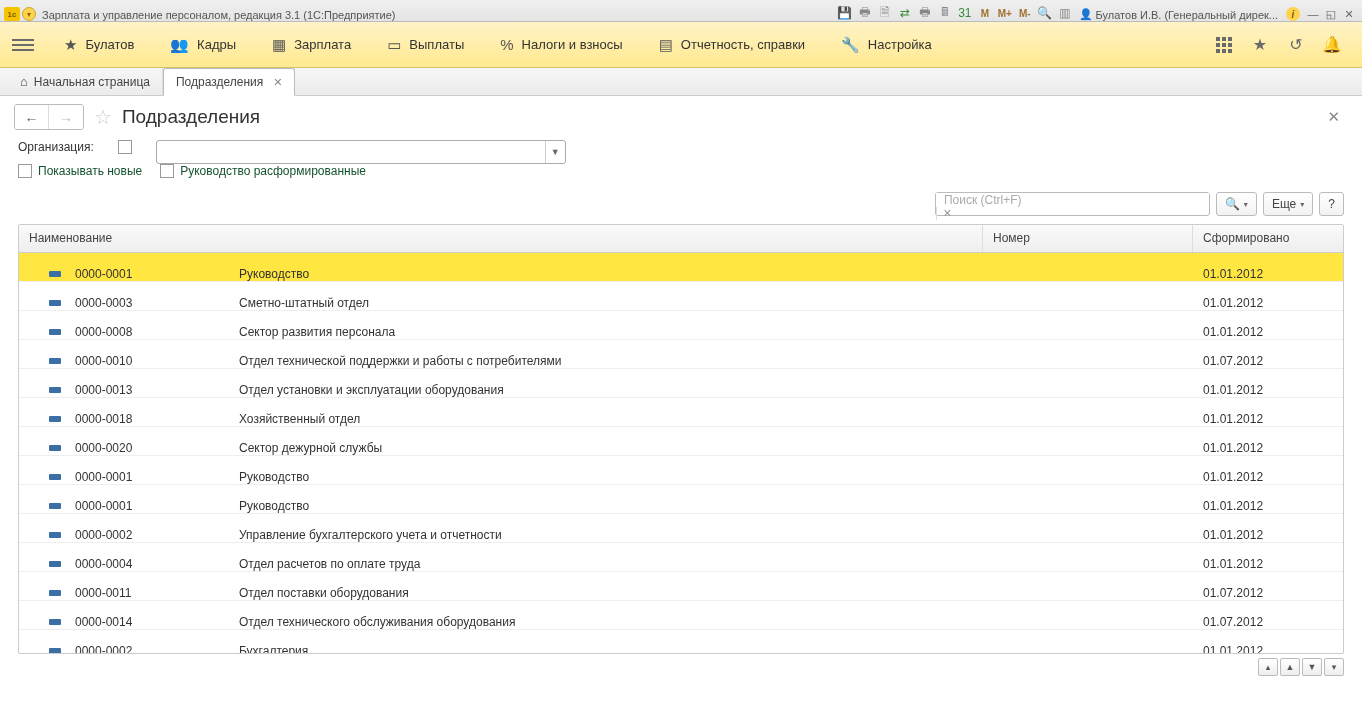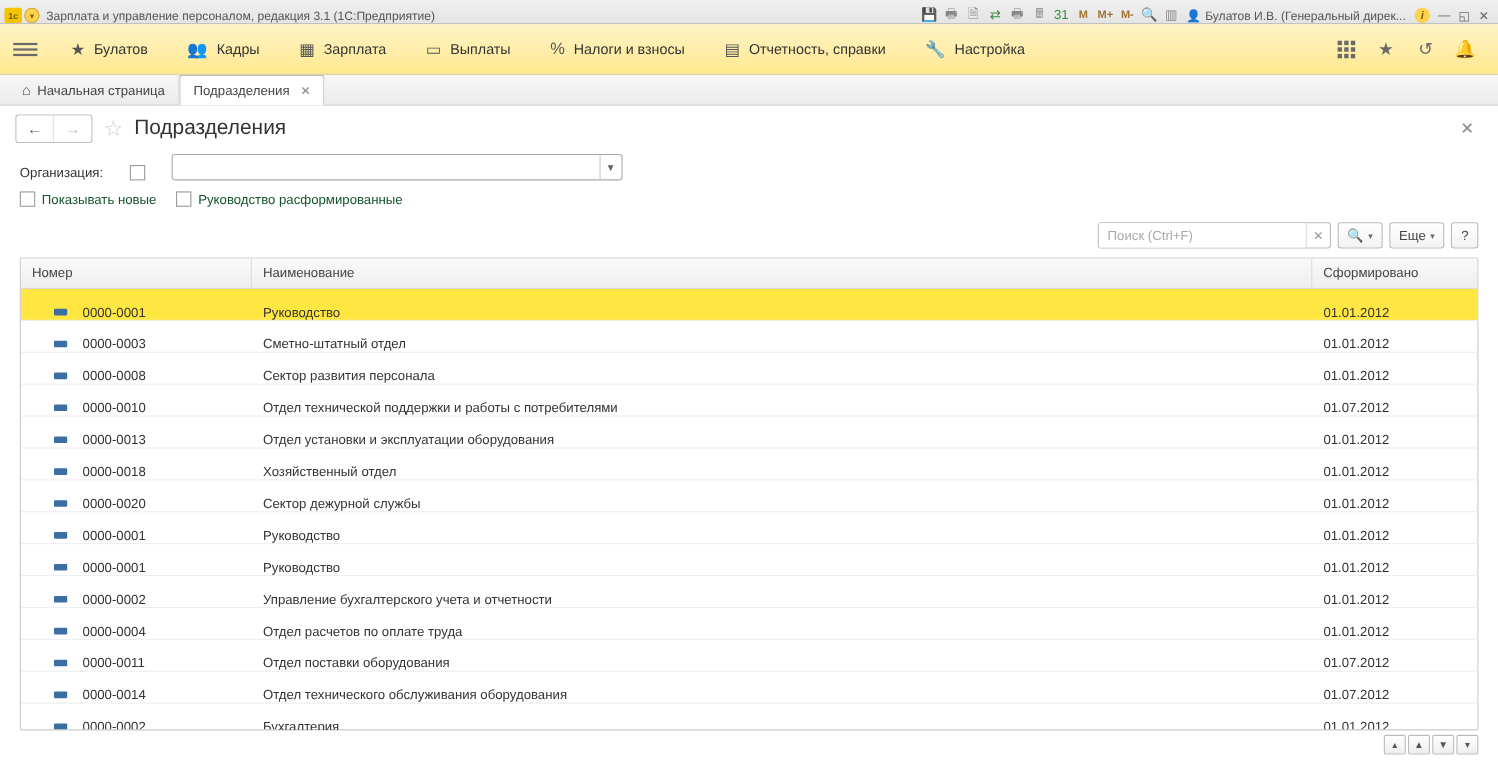--- a/index.html
+++ b/index.html
@@ -41,32 +41,32 @@
 .navbtns { display:flex; border:1px solid #bbb; border-radius:3px; overflow:hidden;}
 .navbtns button { width:34px; height:24px; background:#fff; border:none; border-right:1px solid #ddd; cursor:pointer; font-size:14px; color:#555;}
 .navbtns button:last-child{border-right:none;color:#bbb;}
 .pagehead .star { font-size:20px; color:#ccc; cursor:pointer;}
 .pagehead h1 { font-size:19px; font-weight:normal; color:#333;}
 .pagehead .spacer{flex:1;}
 .pagehead .closex{font-size:15px;color:#888;cursor:pointer;padding:4px 8px;}
 
 
 .filters { padding: 2px 18px 8px; }
-.frow1 { display:flex; align-items:flex-end; gap:24px; margin-bottom:10px;}
+.frow1 { display:flex; align-items:flex-start; gap:24px; margin-bottom:0;}
 .frow1 label { font-size:12px; color:#333;}
 .chk { width:14px; height:14px; border:1px solid #999; background:#fff; display:inline-block; cursor:pointer;}
 .orgselect { display:flex; border:1px solid #aaa; border-radius:3px; height:24px; width:410px;}
 .orgselect input { flex:1; border:none; padding:0 6px; font-size:12px; outline:none; background:transparent;}
 .orgselect .dd { width:20px; border-left:1px solid #ccc; display:flex; align-items:center; justify-content:center; cursor:pointer; font-size:9px; color:#666;}
 .frow2 { display:flex; align-items:center; gap:18px;}
 .frow2 .chklbl { display:flex; align-items:center; gap:6px; font-size:12px; color:#14532d; cursor:pointer;}
 
 
 .toolbar { display:flex; justify-content:flex-end; align-items:center; gap:6px; padding: 6px 18px 8px;}
-.searchbox { display:flex; border:1px solid #bbb; border-radius:3px; height:24px; width:212px;}
+.searchbox { display:flex; border:1px solid #bbb; border-radius:3px; height:24px; width:275px;flex-direction:column;}
 .searchbox input { flex:1; border:none; padding:0 8px; font-size:12px; outline:none; color:#555;}
 .searchbox input::placeholder{color:#aaa;}
 .searchbox .clear { width:22px; display:flex; align-items:center; justify-content:center; color:#999; cursor:pointer; border-left:1px solid #ddd; font-size:11px;}
 .tbtn { height:24px; border:1px solid #bbb; border-radius:3px; background:linear-gradient(#fff,#f2f2f2); display:inline-flex; align-items:center; padding:0 8px; gap:4px; cursor:pointer; font-size:12px; color:#444;}
 .tbtn .caret{font-size:8px;color:#666;}
 
 
 .tablewrap { margin:0 18px; border:1px solid #ccc; border-radius:2px; height:430px; display:flex; flex-direction:column; overflow:hidden;}
 .thead { display:flex; background:linear-gradient(#fafafa,#eee); border-bottom:1px solid #ccc; height:28px;}
 .thead .th { padding:6px 10px; font-size:12px; color:#444; border-right:1px solid #ddd;}
@@ -224,22 +224,22 @@
       <span>Еще</span>
       <span class="caret">▾</span>
     </div>
   <div class="tbtn">
       <span>?</span>
     </div>
 </div>
 
 <div class="tablewrap">
   <div class="thead">
+    <div class="th col-name">Наименование</div>
     <div class="th col-num">Номер</div>
-    <div class="th col-name">Наименование</div>
     <div class="th col-date">Сформировано</div>
   </div>
   <div class="tbody" id="tbody">
       <div class="trow sel">
         <div class="td col-num">
           <span class="rowicon"></span>
           <span>0000-0001</span>
         </div>
         <div class="td col-name">Руководство</div>
         <div class="td col-date">01.01.2012</div>

